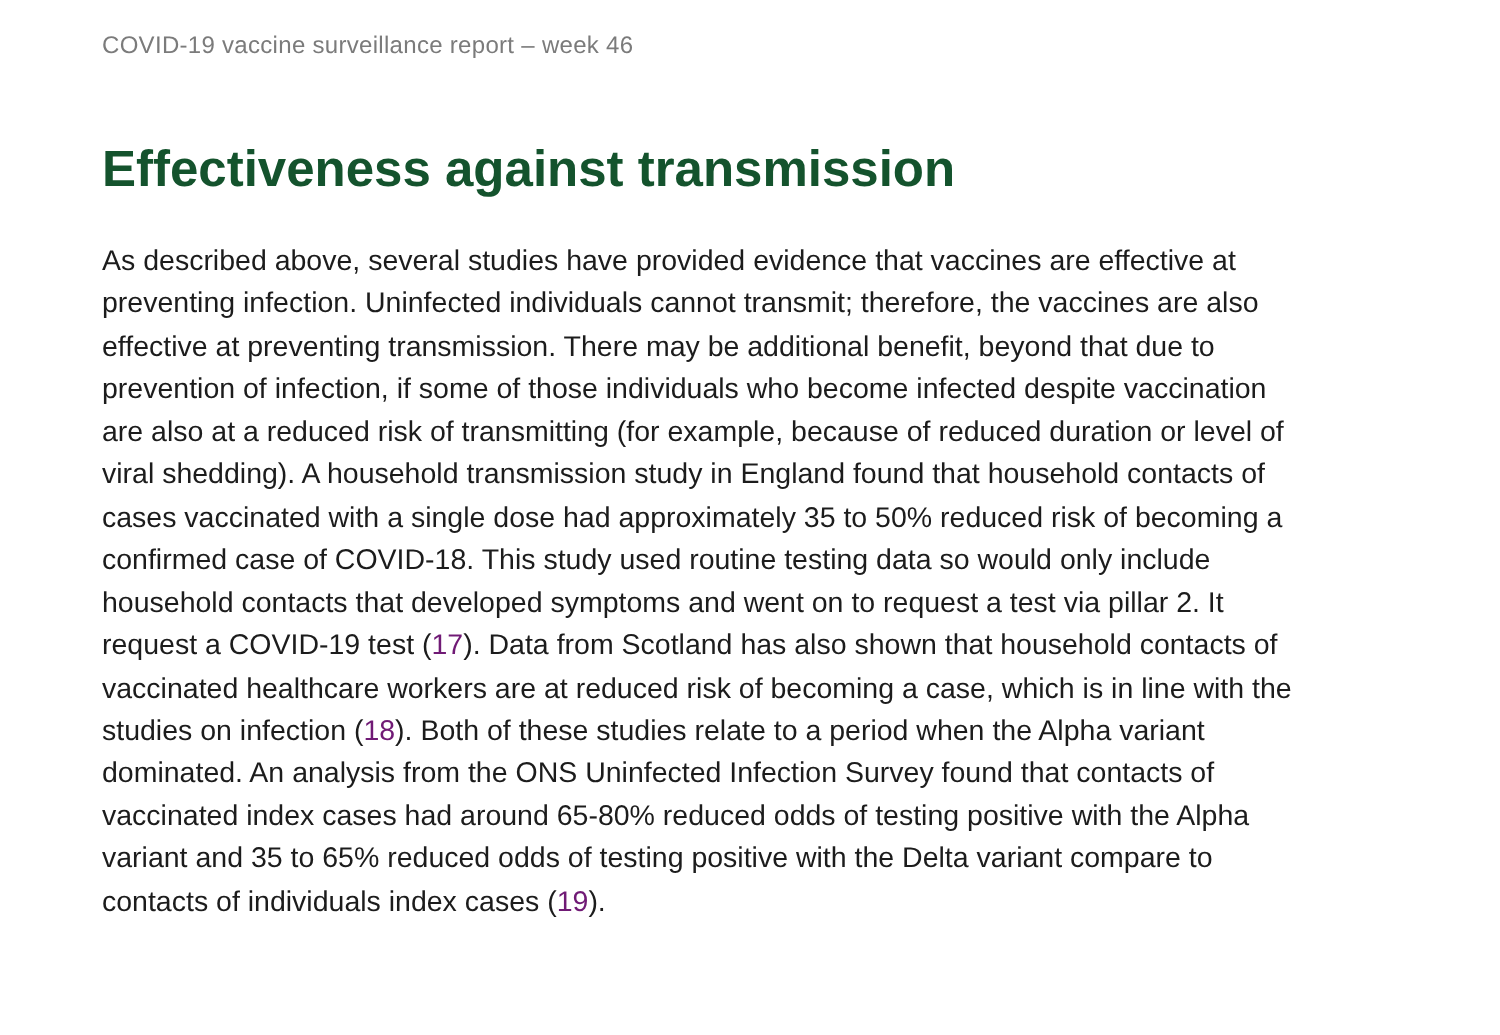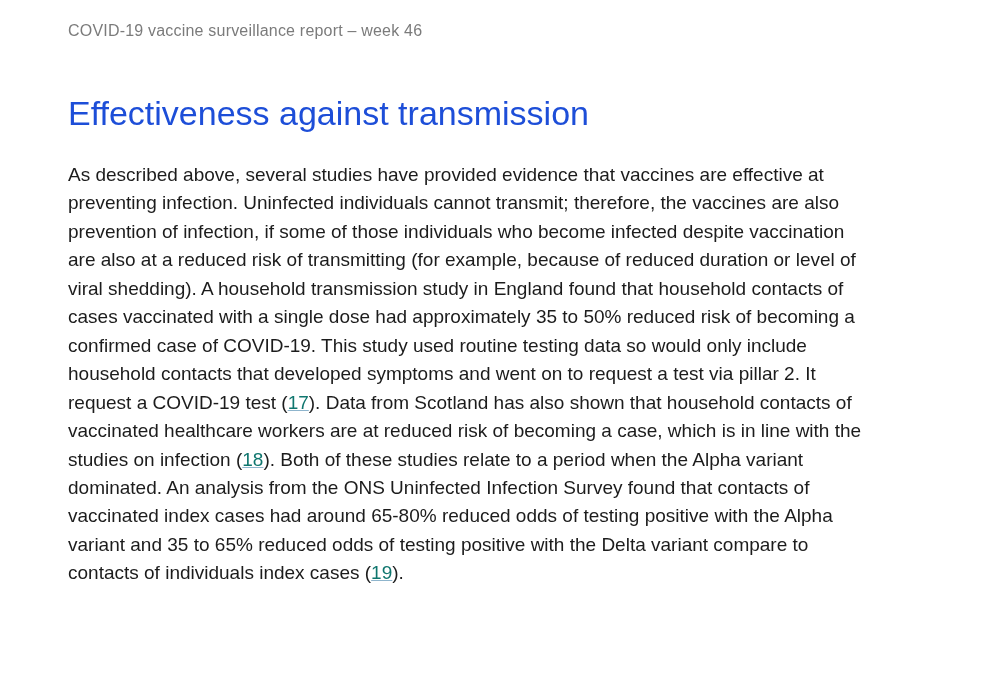--- a/index.html
+++ b/index.html
@@ -24,57 +24,57 @@
     line-height: 19px;
     color: #7b7b7b;
     letter-spacing: 0.2px;
     white-space: nowrap;
   }
   .page-title {
     margin: 0;
     margin-top: 53px;
     font-size: 34px;
     line-height: 41px;
-    font-weight: 400;
-    color: #1d4ed8;
+    font-weight: 700;
+    color: #14532d;
     white-space: nowrap;
   }
   .paragraph {
     margin-top: 27px;
     font-size: 19px;
     line-height: 28.45px;
     color: #1c1c1c;
   }
   .paragraph .line {
     white-space: nowrap;
   }
   .ref-link {
-    color: #0f766e;
-    text-decoration: underline;
+    color: #701a75;
     text-decoration-color: #8fb5cd;
     cursor: pointer;
   }
 </style>
 </head>
 <body>
 
 <div class="page">
 
   <div class="report-header">COVID-19 vaccine surveillance report – week 46</div>
 
   <h1 class="page-title">Effectiveness against transmission</h1>
 
   <div class="paragraph">
     <div class="line">As described above, several studies have provided evidence that vaccines are effective at</div>
     <div class="line">preventing infection. Uninfected individuals cannot transmit; therefore, the vaccines are also</div>
+    <div class="line">effective at preventing transmission. There may be additional benefit, beyond that due to</div>
     <div class="line">prevention of infection, if some of those individuals who become infected despite vaccination</div>
     <div class="line">are also at a reduced risk of transmitting (for example, because of reduced duration or level of</div>
     <div class="line">viral shedding). A household transmission study in England found that household contacts of</div>
     <div class="line">cases vaccinated with a single dose had approximately 35 to 50% reduced risk of becoming a</div>
-    <div class="line">confirmed case of COVID-19. This study used routine testing data so would only include</div>
+    <div class="line">confirmed case of COVID-18. This study used routine testing data so would only include</div>
     <div class="line">household contacts that developed symptoms and went on to request a test via pillar 2. It</div>
 
     <div class="line">
       <span>request a COVID-19 test (</span><a class="ref-link">17</a><span>). Data from Scotland has also shown that household contacts of</span>
     </div>
 
     <div class="line">vaccinated healthcare workers are at reduced risk of becoming a case, which is in line with the</div>
 
     <div class="line">
       <span>studies on infection (</span><a class="ref-link">18</a><span>). Both of these studies relate to a period when the Alpha variant</span>

